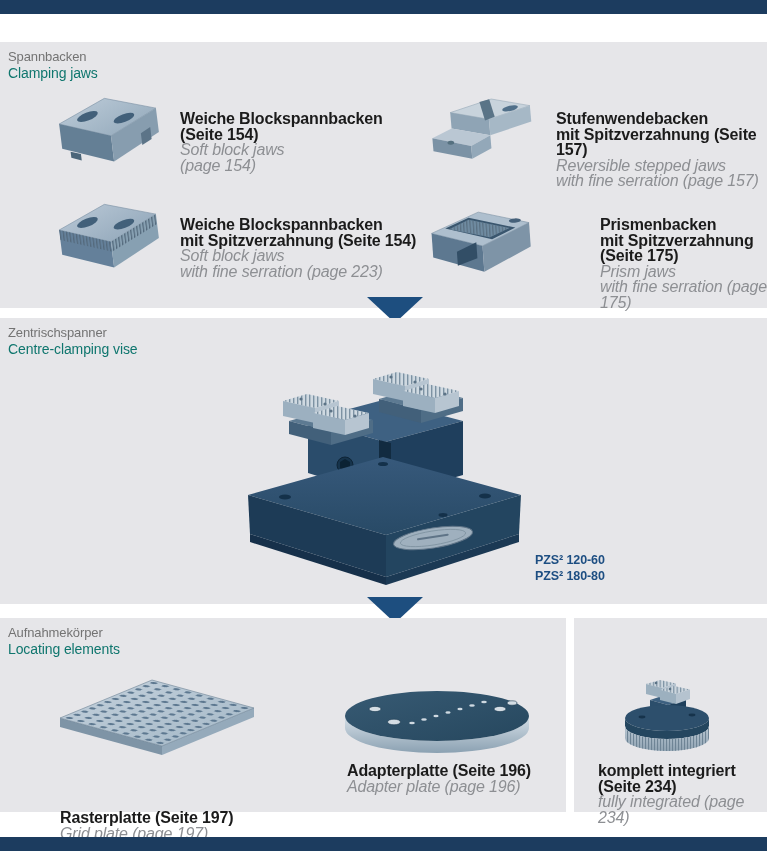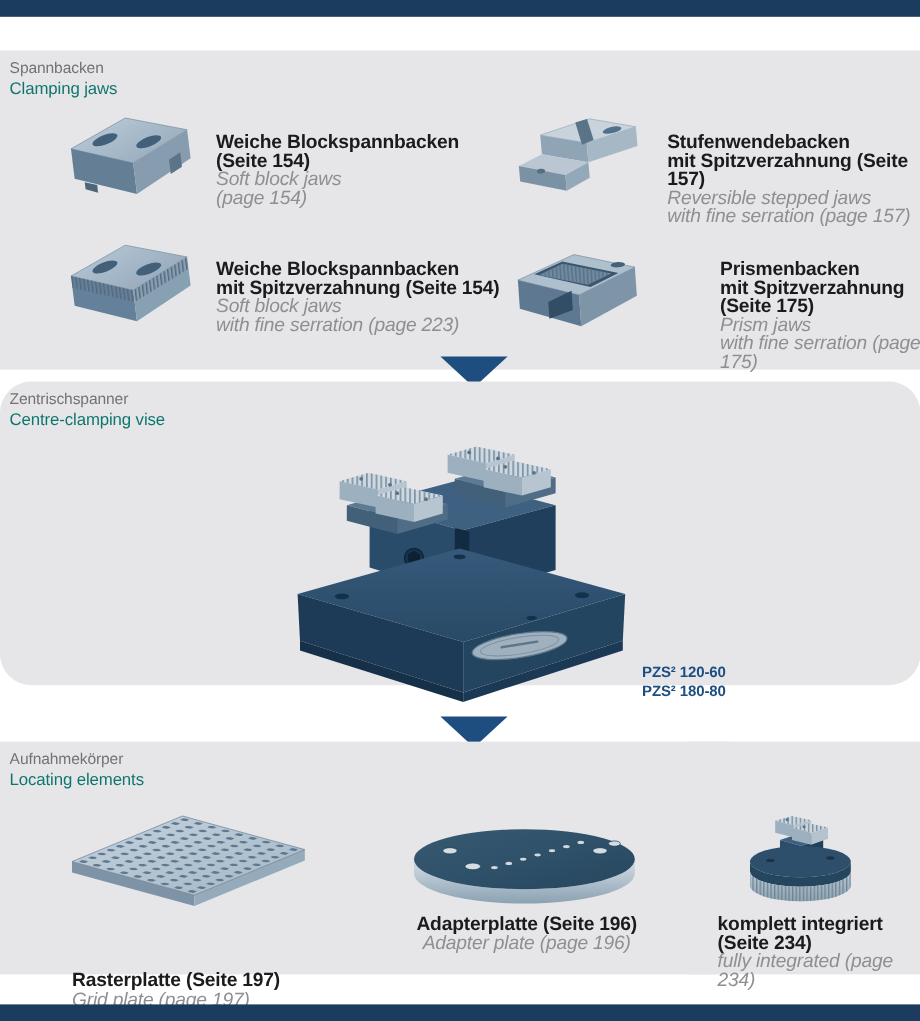--- a/index.html
+++ b/index.html
@@ -134,21 +134,21 @@
   </div>
   <div class="p-label" style="left:556px;top:217px;margin-left:44px;">
     <div class="de">Prismenbacken</div>
     <div class="de">mit Spitzverzahnung (Seite 175)</div>
     <div class="en">Prism jaws</div>
     <div class="en">with fine serration (page 175)</div>
   </div>
 
   <div class="arrow" style="top:297px;"></div>
 
-  <div class="section" style="top:318px;height:253px;border-radius:26px;">
+  <div class="section" style="top:318px;height:286px;">
     <div class="sec-head">
       <div class="de-title">Zentrischspanner</div>
       <div class="en-title">Centre-clamping vise</div>
     </div>
   </div>
 
   <div class="pimg" style="left:233px;top:345px;">
     <svg width="300" height="250" viewBox="0 0 300 250">
       <defs>
         <linearGradient id="vbt" x1="0" y1="0" x2="0" y2="1">
@@ -204,21 +204,21 @@
     </svg>
   </div>
 
   <div class="models">
     <div class="model">PZS² 120-60</div>
     <div class="model">PZS² 180-80</div>
   </div>
 
   <div class="arrow" style="top:597px;"></div>
 
-  <div class="panel" style="left:0;top:618px;width:566px;height:194px;padding-left:44px;">
+  <div class="panel" style="left:0;top:618px;width:566px;height:194px;">
     <div class="sec-head">
       <div class="de-title">Aufnahmekörper</div>
       <div class="en-title">Locating elements</div>
     </div>
   </div>
   <div class="panel" style="left:574px;top:618px;width:193px;height:194px;"></div>
 
   <div class="pimg" style="left:52px;top:668px;">
     <svg width="210" height="95" viewBox="0 0 210 95">
       <defs>
@@ -261,21 +261,21 @@
       <ellipse cx="82" cy="43.5" rx="2.8" ry="1.3" fill="#cfd9e1"></ellipse>
       <ellipse cx="94" cy="40" rx="2.6" ry="1.2" fill="#cfd9e1"></ellipse>
       <ellipse cx="106" cy="36.5" rx="2.6" ry="1.2" fill="#cfd9e1"></ellipse>
       <ellipse cx="118" cy="33" rx="2.6" ry="1.2" fill="#cfd9e1"></ellipse>
       <ellipse cx="130" cy="29.5" rx="2.8" ry="1.3" fill="#cfd9e1"></ellipse>
       <ellipse cx="142" cy="26" rx="2.8" ry="1.3" fill="#cfd9e1"></ellipse>
       <ellipse cx="158" cy="33" rx="6" ry="2.6" fill="#d4dde4" stroke="#1c3a50" stroke-width="0.6"></ellipse>
       <ellipse cx="170" cy="27" rx="5" ry="2.2" fill="#d4dde4" stroke="#1c3a50" stroke-width="0.6"></ellipse>
     </svg>
   </div>
-  <div class="p-label" style="left:347px;top:763px;text-align:center;">
+  <div class="p-label" style="left:347px;top:763px;">
     <div class="de">Adapterplatte (Seite 196)</div>
     <div class="en">Adapter plate (page 196)</div>
   </div>
 
   <div class="pimg" style="left:612px;top:648px;">
     <svg width="110" height="110" viewBox="0 0 110 110">
       <defs>
         <linearGradient id="fkr" x1="0" y1="0" x2="0" y2="1">
           <stop offset="0" stop-color="#bcc9d4"></stop>
             <stop offset="1" stop-color="#90a4b3"></stop>

